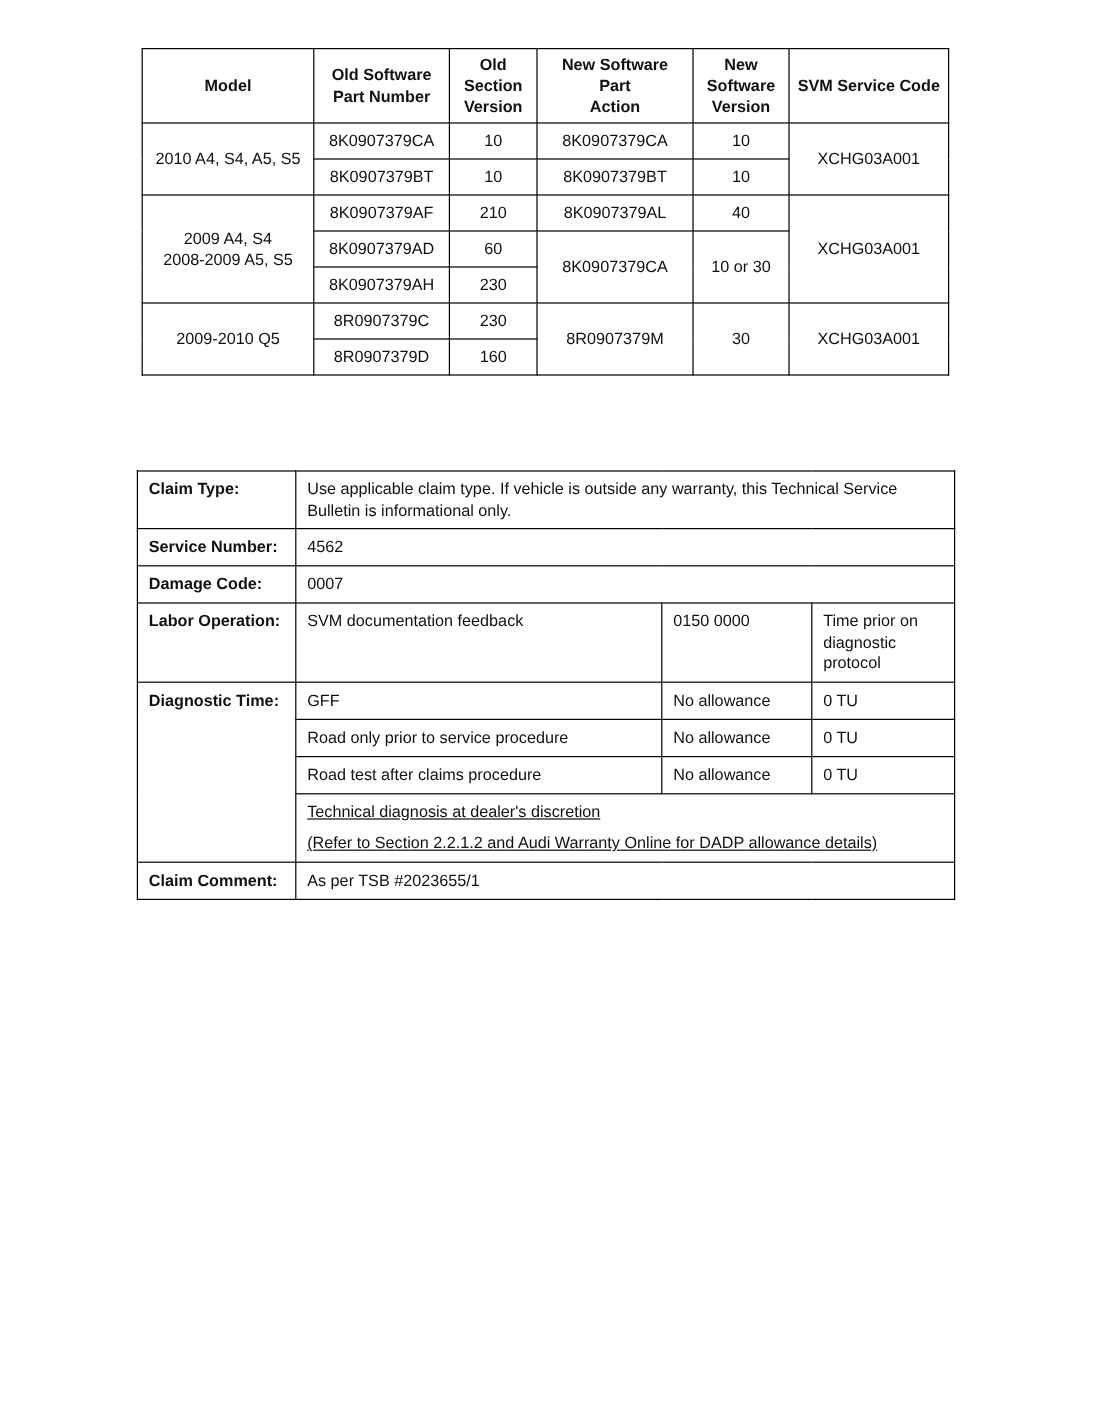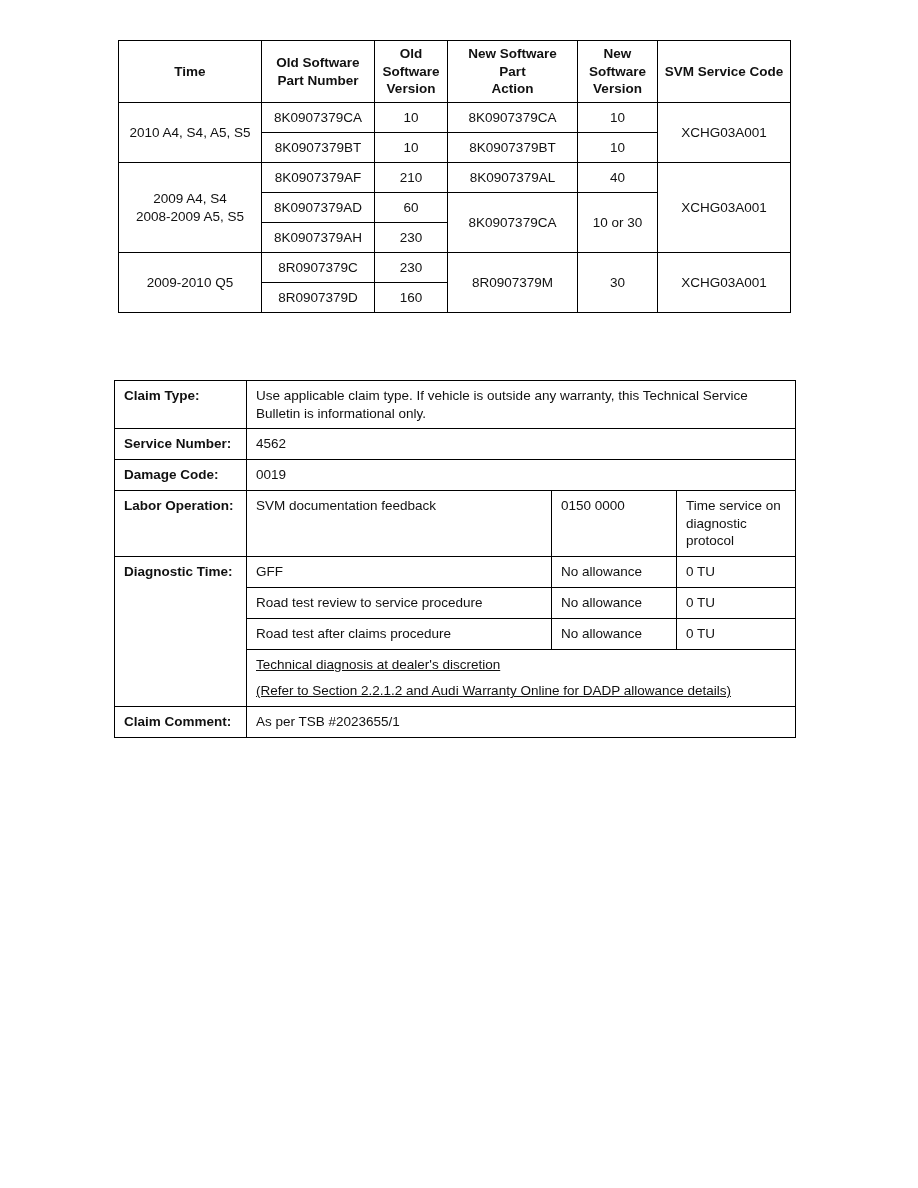--- a/index.html
+++ b/index.html
@@ -22,21 +22,21 @@
     text-align: center;
     vertical-align: middle;
     padding: 3px 6px;
   }
   .sw-table th { font-weight: bold; }
   .pre { white-space: pre-line; }
   .hdr-row { height: 62px; }
   .r30 { height: 30px; }
 
   
-  .claim-table-wrap { position: absolute; left: 114px; top: 380px; }
+  .claim-table-wrap { position: absolute; left: 114px; top: 392px; }
   .claim-table td {
     text-align: left;
     vertical-align: top;
     padding: 6px 9px;
   }
   .label-cell { font-weight: bold; }
   .r48 { height: 48px; }
   .r31 { height: 31px; }
   .r62 { height: 62px; }
   .r56 { height: 56px; text-decoration: underline; }
@@ -64,25 +64,25 @@
       <colgroup>
         <col style="width:143px">
         <col style="width:113px">
         <col style="width:73px">
         <col style="width:130px">
         <col style="width:80px">
         <col style="width:133px">
       </colgroup>
       <thead>
         <tr class="hdr-row">
-          <th class="pre">Time</th>
+          <th class="pre">Model</th>
           <th class="pre">Old Software
 Part Number</th>
           <th class="pre">Old
-Software
+Section
 Version</th>
           <th class="pre">New Software Part
 Action</th>
           <th class="pre">New
 Software
 Version</th>
           <th>SVM Service Code</th>
         </tr>
       </thead>
       <tbody>
@@ -147,36 +147,36 @@
         <tr class="r48">
           <td class="label-cell">Claim Type:</td>
           <td colspan="3">Use applicable claim type. If vehicle is outside any warranty, this Technical Service Bulletin is informational only.</td>
         </tr>
         <tr class="r31">
           <td class="label-cell">Service Number:</td>
           <td colspan="3">4562</td>
         </tr>
         <tr class="r31">
           <td class="label-cell">Damage Code:</td>
-          <td colspan="3">0019</td>
+          <td colspan="3">0007</td>
         </tr>
         <tr class="r62">
           <td class="label-cell">Labor Operation:</td>
           <td>SVM documentation feedback</td>
           <td>0150 0000</td>
-          <td>Time service on diagnostic protocol</td>
+          <td>Time prior on diagnostic protocol</td>
         </tr>
         <tr class="r31">
           <td class="label-cell" rowspan="4">Diagnostic Time:</td>
           <td>GFF</td>
           <td>No allowance</td>
           <td>0 TU</td>
         </tr>
         <tr class="r31">
-          <td>Road test review to service procedure</td>
+          <td>Road only prior to service procedure</td>
           <td>No allowance</td>
           <td>0 TU</td>
         </tr>
         <tr class="r31">
           <td>Road test after claims procedure</td>
           <td>No allowance</td>
           <td>0 TU</td>
         </tr>
         <tr class="r56">
           <td colspan="3">

